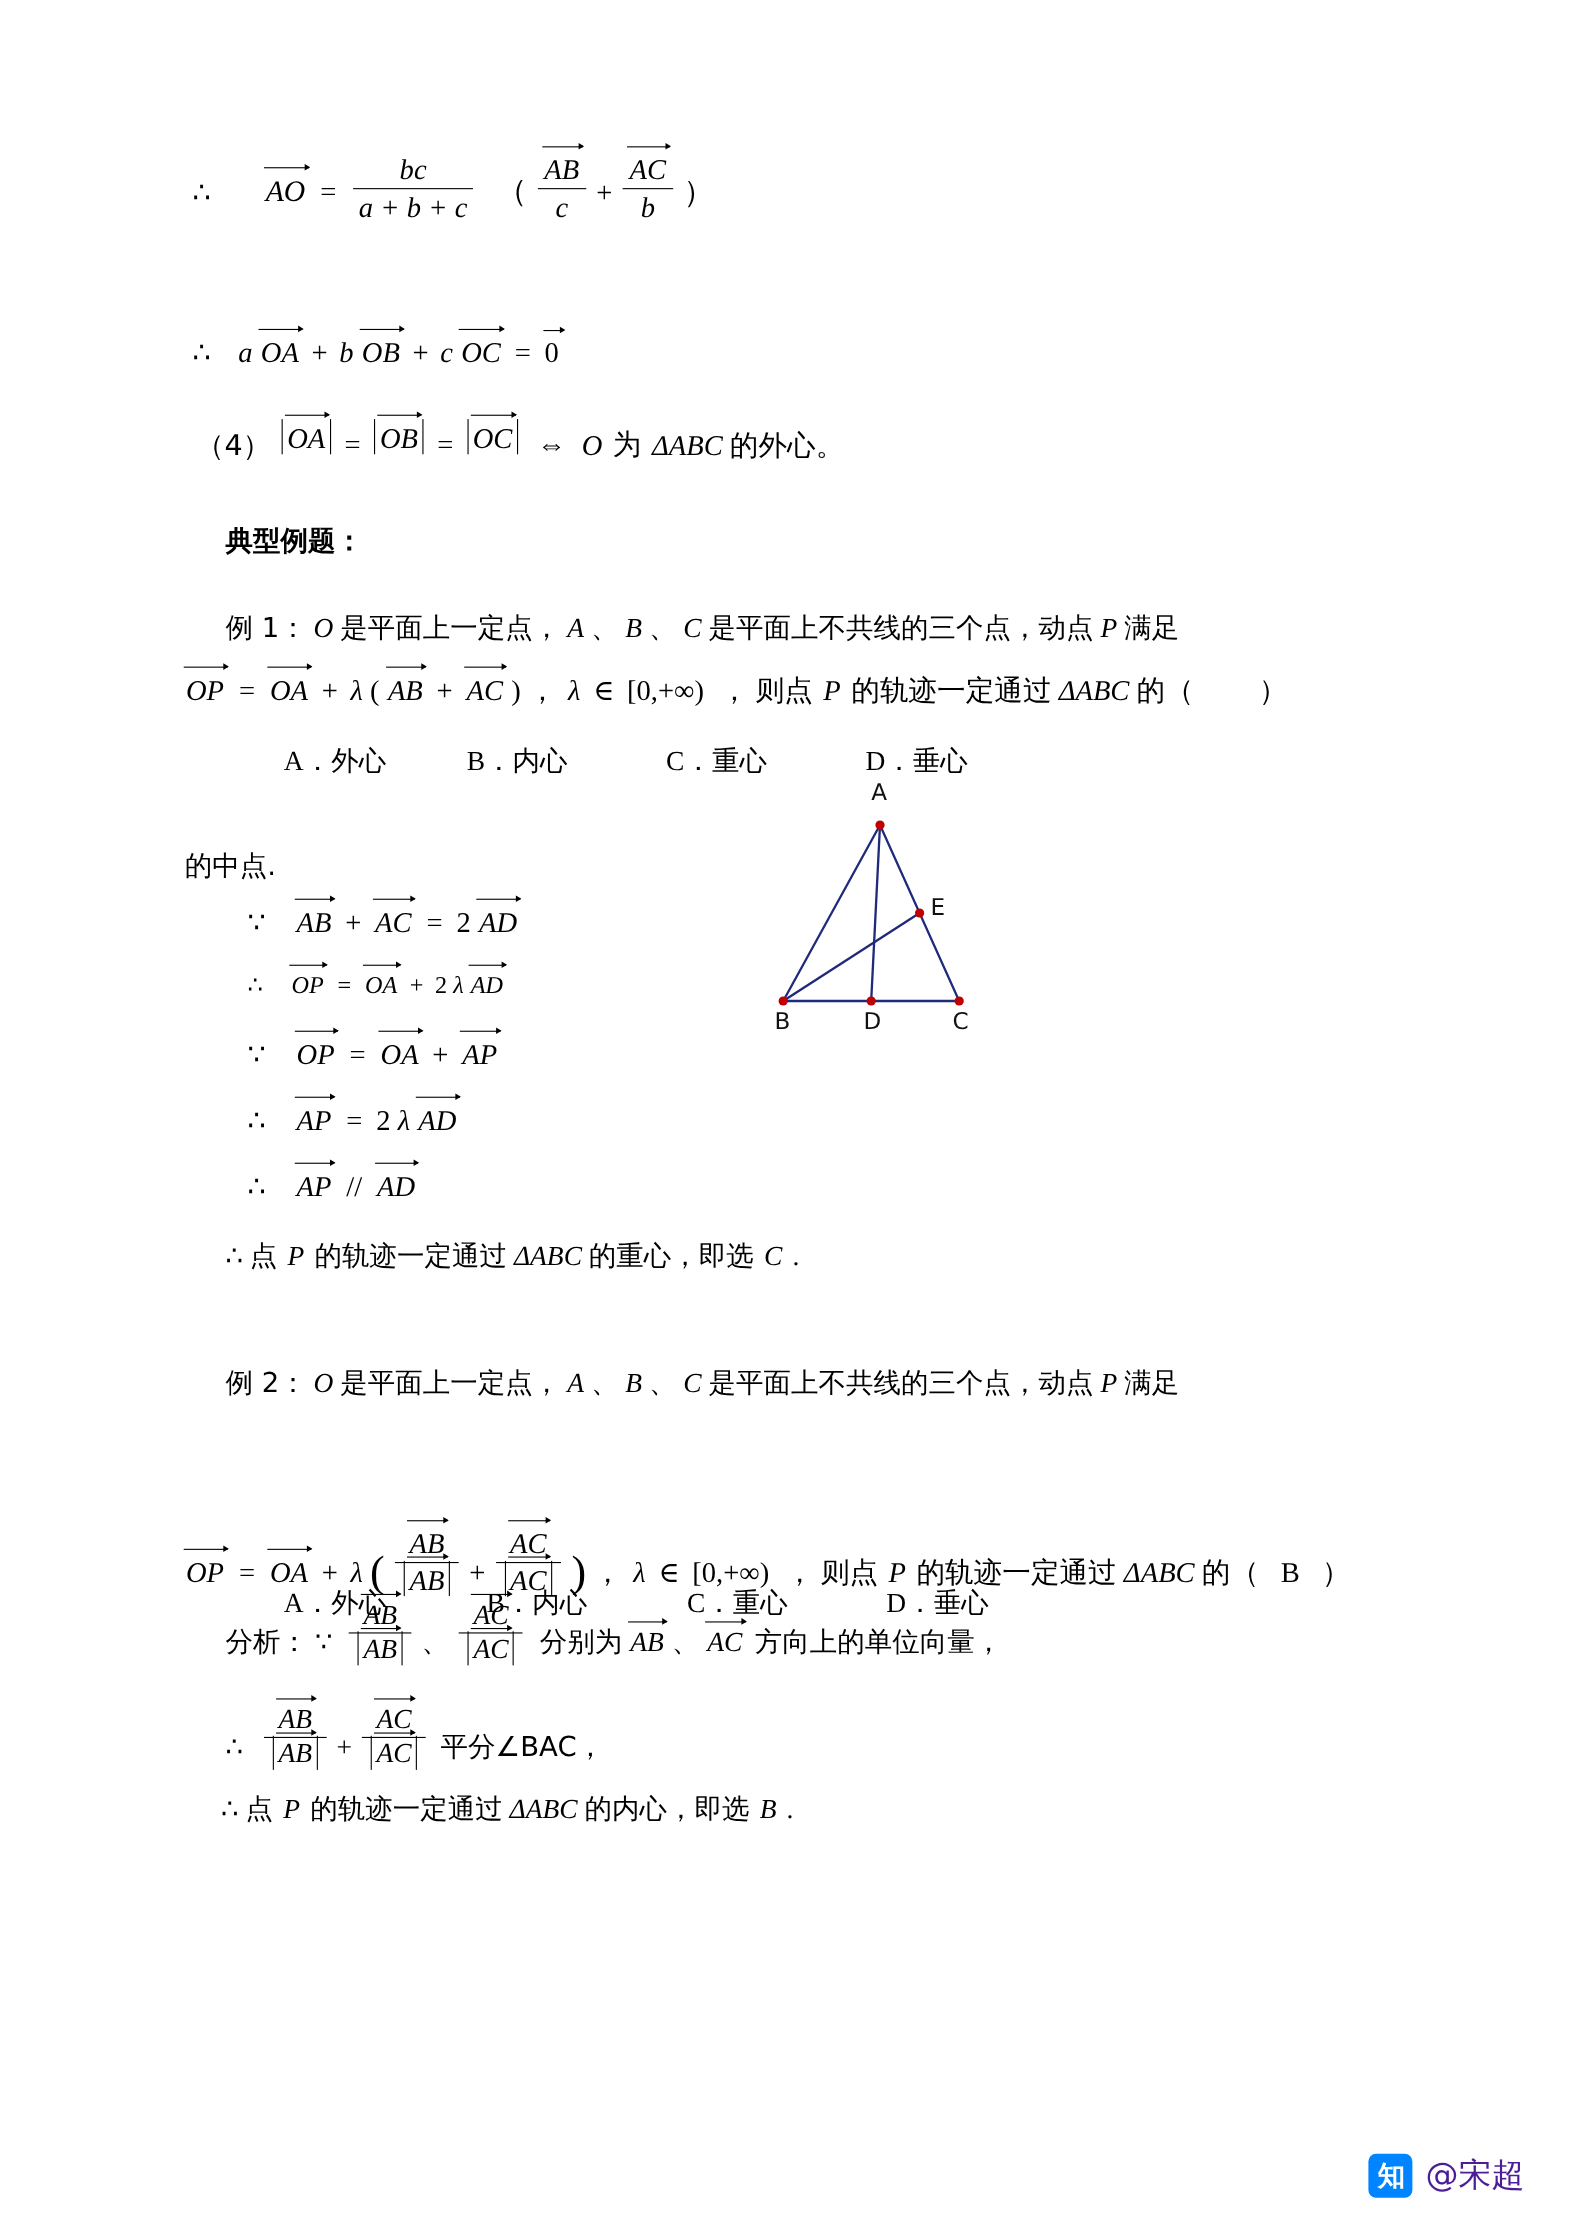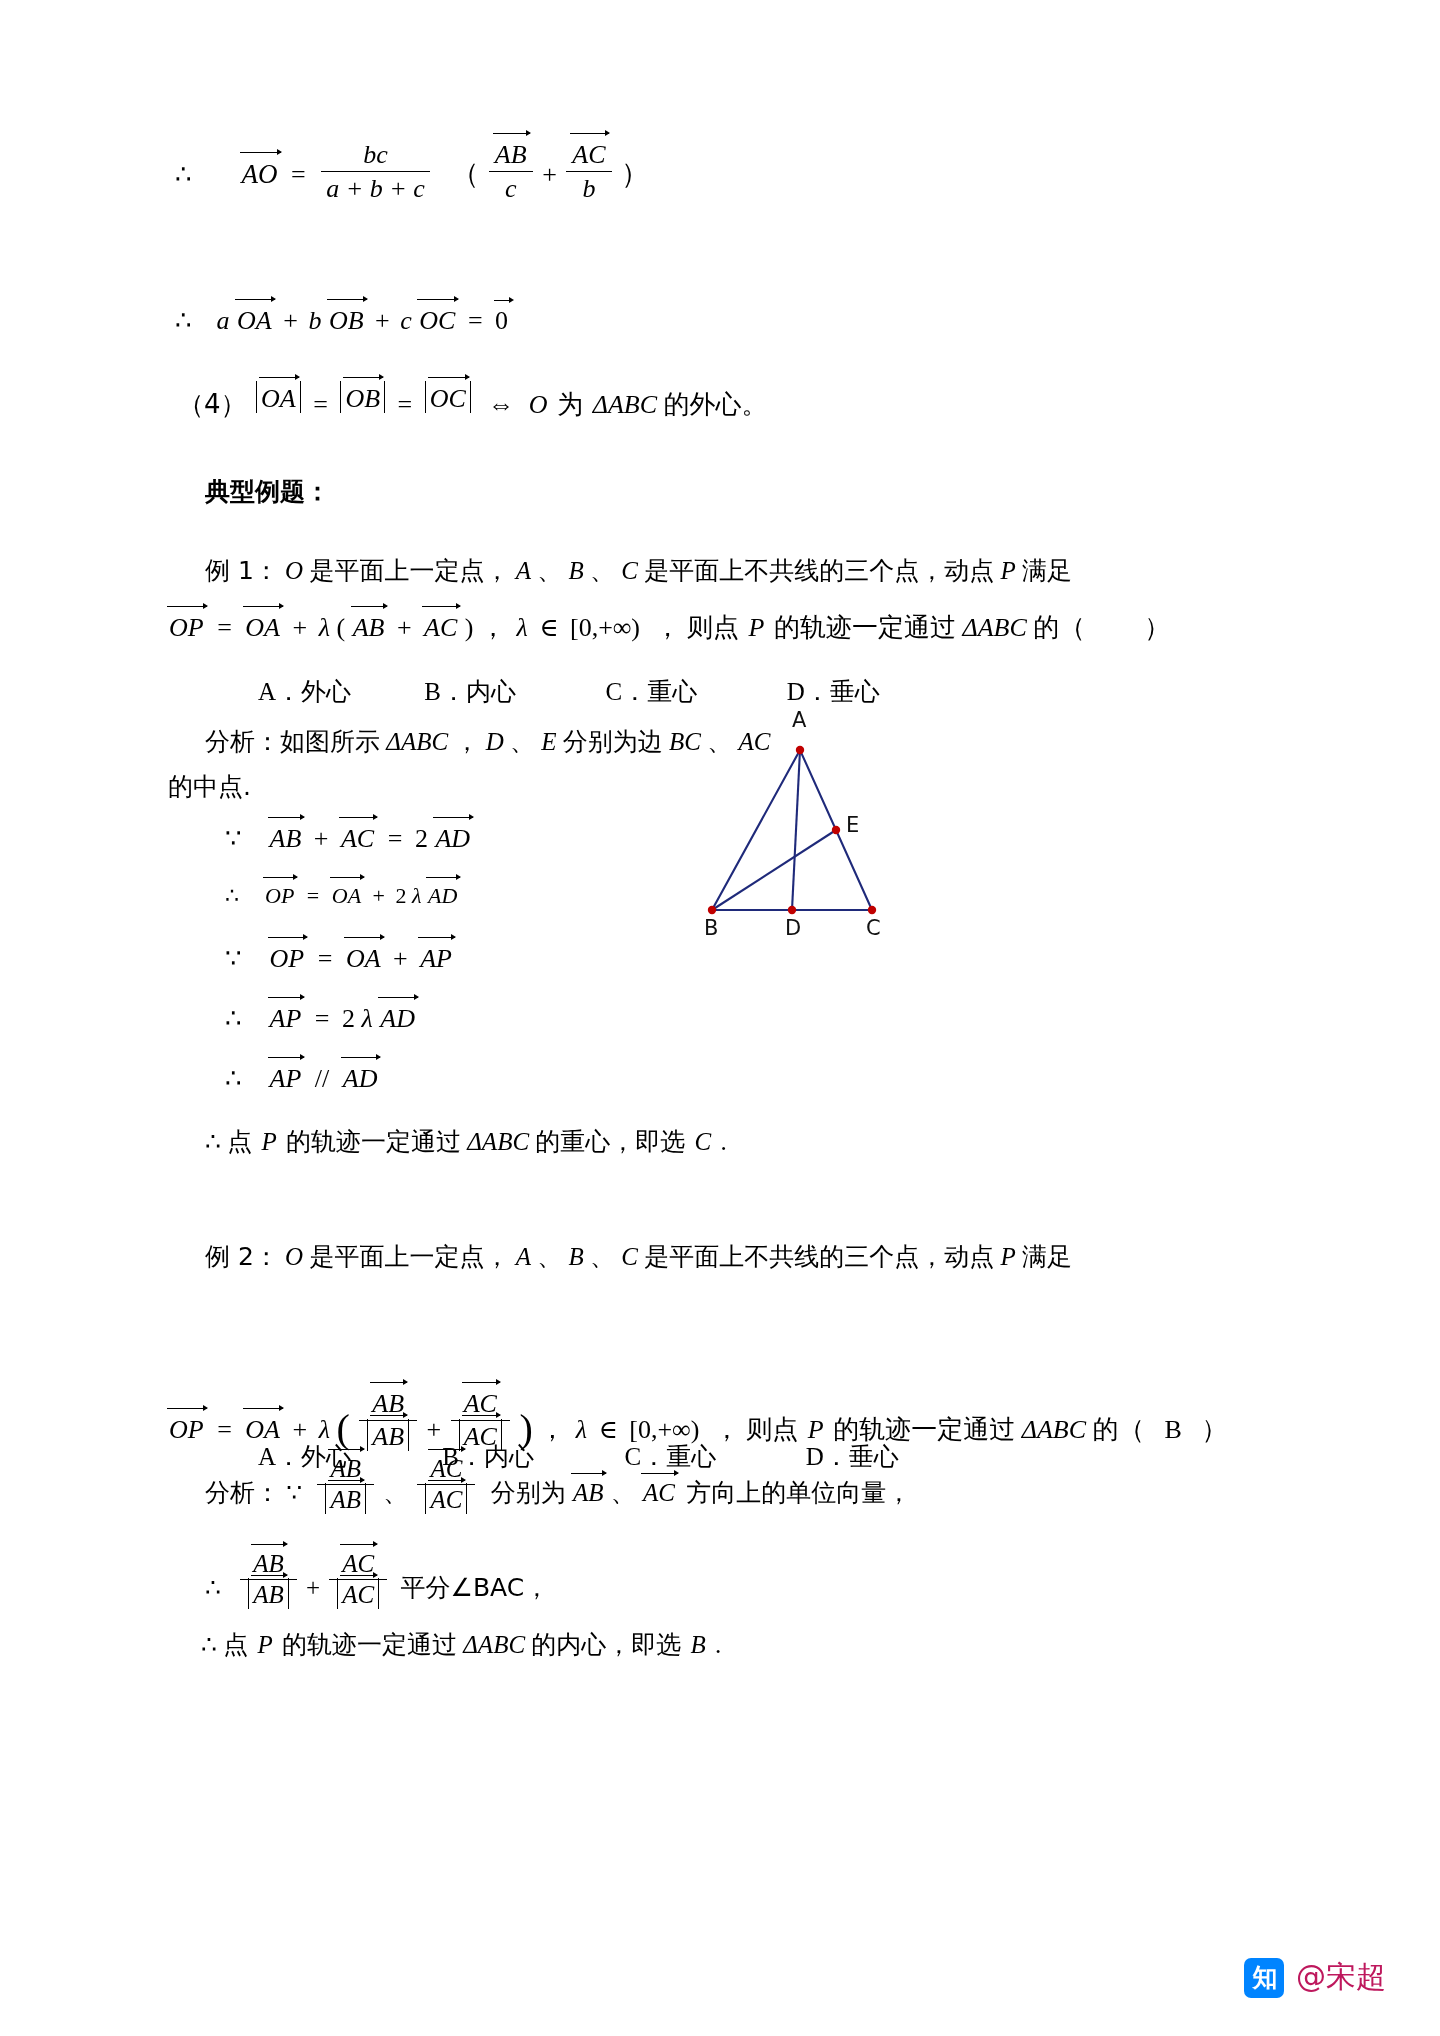--- a/index.html
+++ b/index.html
@@ -52,21 +52,21 @@
 
   
   .wm{position:absolute;right:54px;bottom:38px;display:flex;align-items:center;gap:12px;}
   .wm-logo{
     width:40px;height:40px;border-radius:7px;background:#0084ff;
     color:#fff;font-family:"DejaVu Sans","Liberation Sans",sans-serif;
     font-size:25px;font-weight:700;display:flex;align-items:center;justify-content:center;
     letter-spacing:-2px;
   }
   .wm-text{font-family:"DejaVu Sans","Liberation Sans",sans-serif;
-    font-size:30px;color:#be185d;font-weight:500;}
+    font-size:30px;color:#4c1d95;font-weight:500;}
 
   
   .figure{position:absolute;left:690px;top:730px;width:240px;height:220px;}
   .fig-label{position:absolute;font-family:"DejaVu Sans","Liberation Sans",sans-serif;
              font-size:21px;color:#111;}
 </style>
 </head>
 <body>
 
 <div class="page">
@@ -184,32 +184,20 @@
       <span class="mn">B．</span><span class="cn">内心</span>
     </span>
     <span style="display:inline-block;width:175px;">
       <span class="mn">C．</span><span class="cn">重心</span>
     </span>
     <span style="display:inline-block;">
       <span class="mn">D．</span><span class="cn">垂心</span>
     </span>
   </div>
 
-  <div class="line" style="left:205px;top:725px;font-size:25px;">
-    <span class="cn">分析：如图所示</span>
-    <span class="mi">ΔABC</span>
-    <span class="cn">，</span>
-    <span class="mi">D</span>
-    <span class="cn">、</span>
-    <span class="mi">E</span>
-    <span class="cn">分别为边</span>
-    <span class="mi">BC</span>
-    <span class="cn">、</span>
-    <span class="mi">AC</span>
-  </div>
   <div class="line cn" style="left:168px;top:770px;font-size:25px;">的中点.</div>
 
   <div class="line" style="left:225px;top:823px;font-size:26px;">
     <span class="mn">∵</span>
     <span style="display:inline-block;width:14px;"></span>
     <span class="vec">AB</span>
     <span class="mn" style="margin:0 5px;">+</span>
     <span class="vec">AC</span>
     <span class="mn" style="margin:0 6px;">=</span>
     <span class="mn">2</span>

